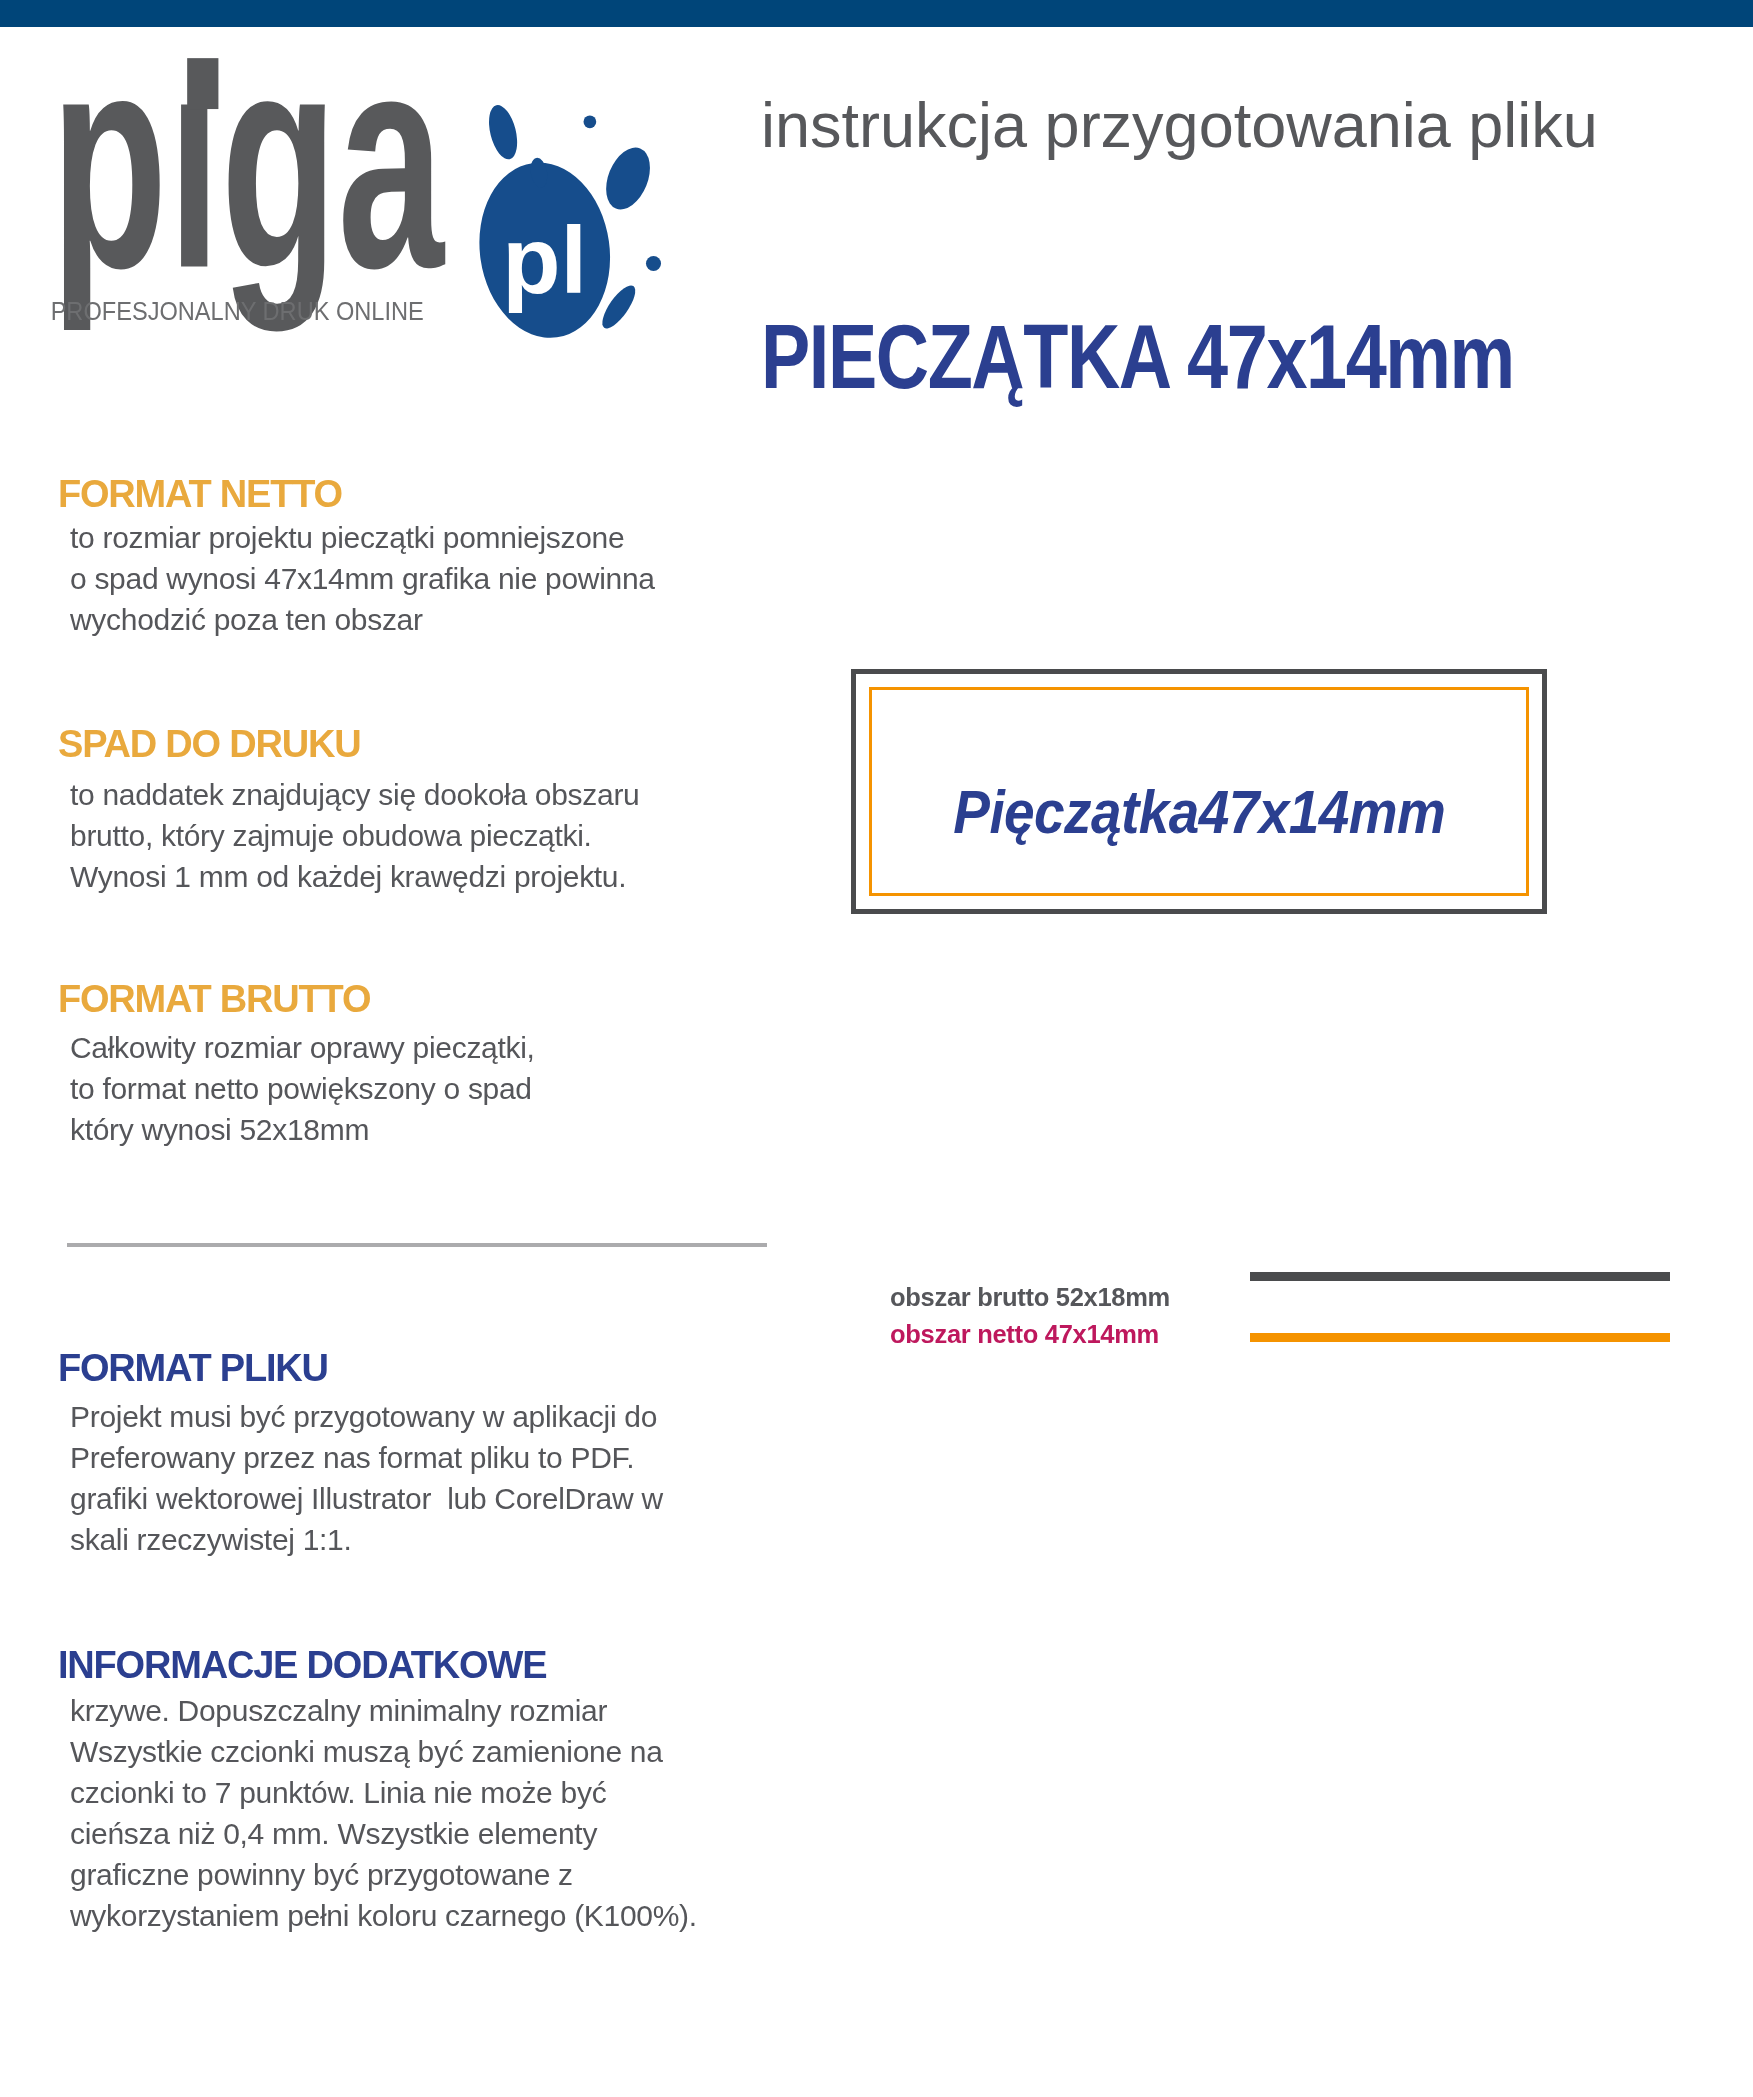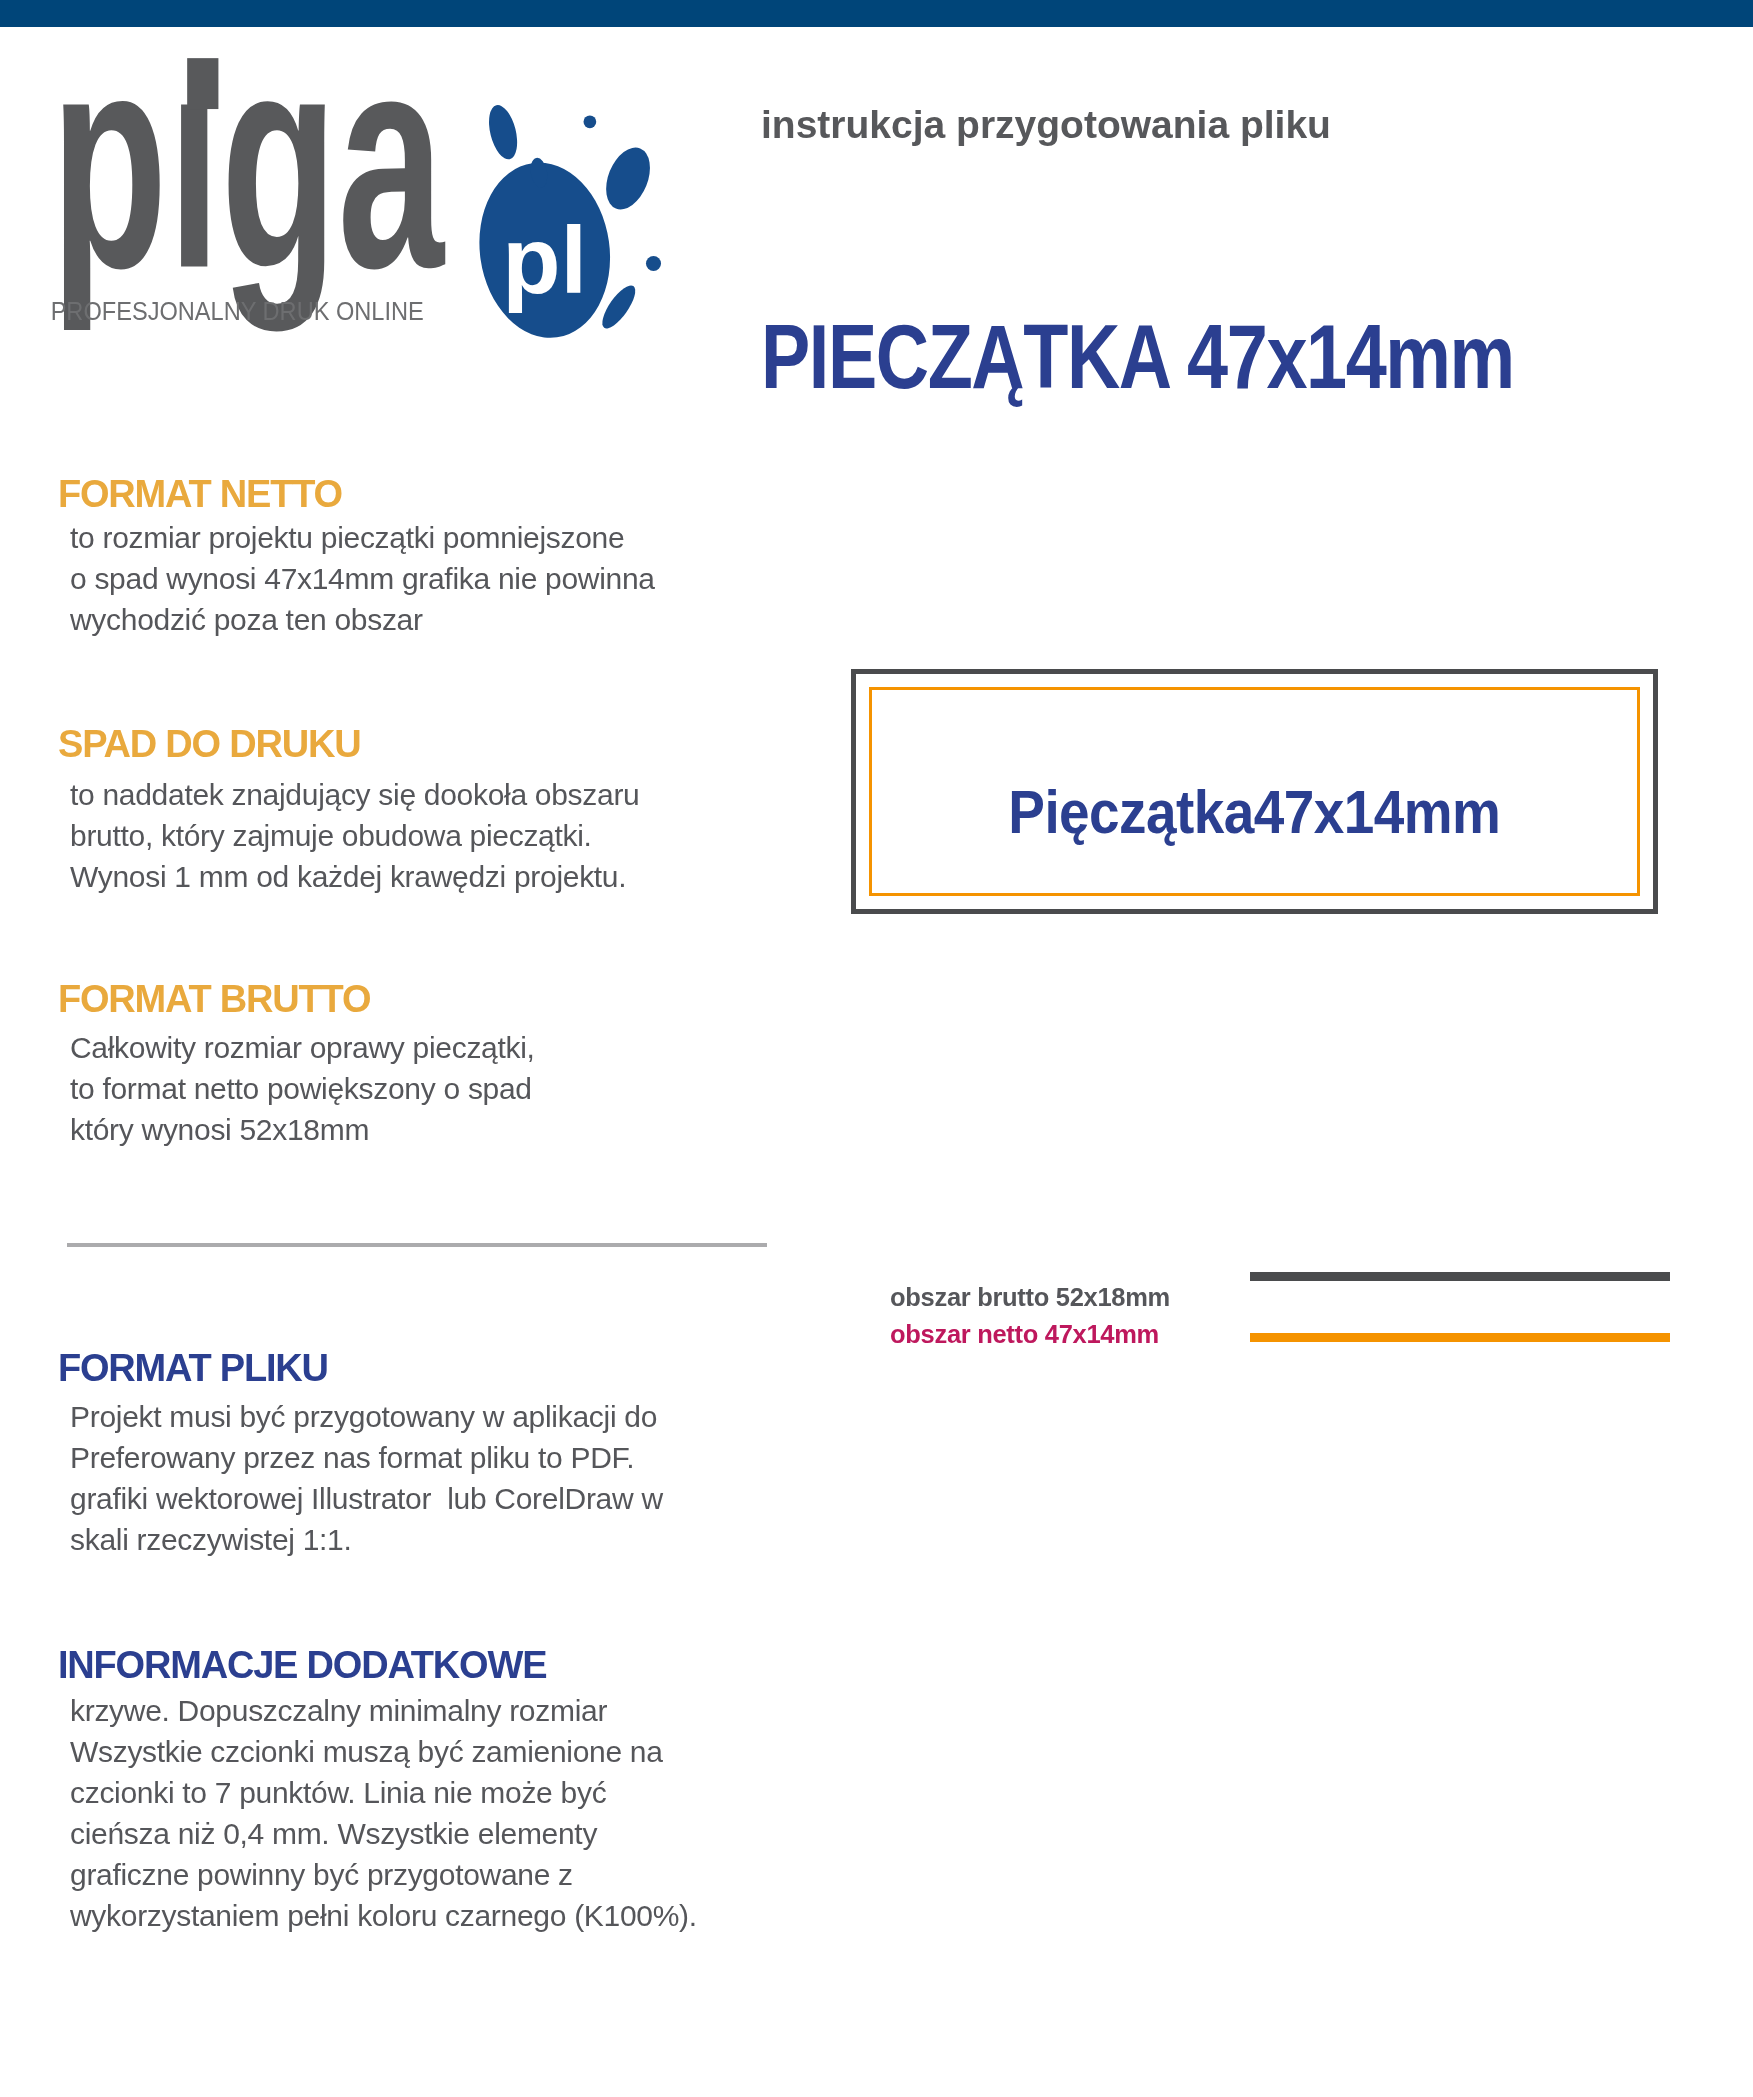--- a/index.html
+++ b/index.html
@@ -14,21 +14,21 @@
   
   .topbar{
     position:absolute;left:0;top:0;width:1754px;height:27px;
     background:#004579;
   }
   
   .logo-svg{position:absolute;left:46px;top:35px;}
   
   .subtitle{
     position:absolute;left:761px;top:93px;
-    font-size:39px;line-height:64px;font-weight:700;
+    font-size:63px;line-height:64px;font-weight:400;
     color:#57585B;letter-spacing:0px;white-space:pre;
   }
   .main-title{
     position:absolute;left:761px;top:311px;
     font-size:90px;line-height:93px;font-weight:700;
     color:#2B3F90;letter-spacing:-1.7px;white-space:pre;
     transform:scaleX(0.82);transform-origin:left top;
   }
   
   .sec-heading{
@@ -43,22 +43,22 @@
     font-size:30px;line-height:41px;font-weight:400;
     color:#55565A;letter-spacing:-0.3px;margin-left:12px;
   }
   .sec-body .body-line{white-space:pre;}
   .divider{
     position:absolute;left:67px;top:1243px;width:700px;height:3.5px;
     background:#ABABAD;
   }
   
   .stamp-outer{
-    position:absolute;left:851px;top:669px;width:807px;height:245px;
-    border:5.2px solid #4A4B4D;box-sizing:border-box;background:#ffffff;
+    position:absolute;left:851px;top:669px;width:696px;height:245px;
+    border:5.2px solid #4A4B4D;box-sizing:border-box;background:#ffffff;font-style:italic;
   }
   .stamp-inner{
     position:absolute;left:12.7px;top:12.7px;right:12.7px;bottom:12.7px;
     border:3.5px solid #F59300;box-sizing:border-box;
     display:flex;align-items:center;justify-content:center;
   }
   .stamp-label{
     font-size:61px;font-weight:700;color:#2B3F90;letter-spacing:-0.6px;
     transform:translateY(19.7px) scaleX(0.9);white-space:pre;
   }

